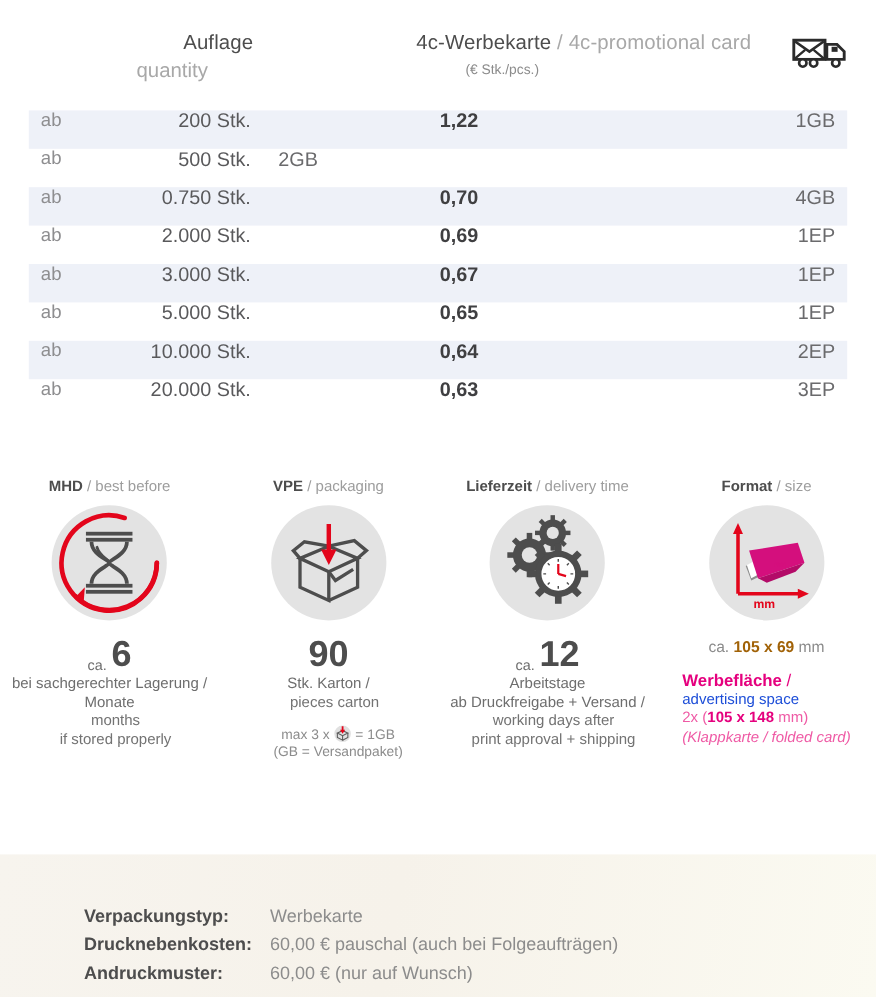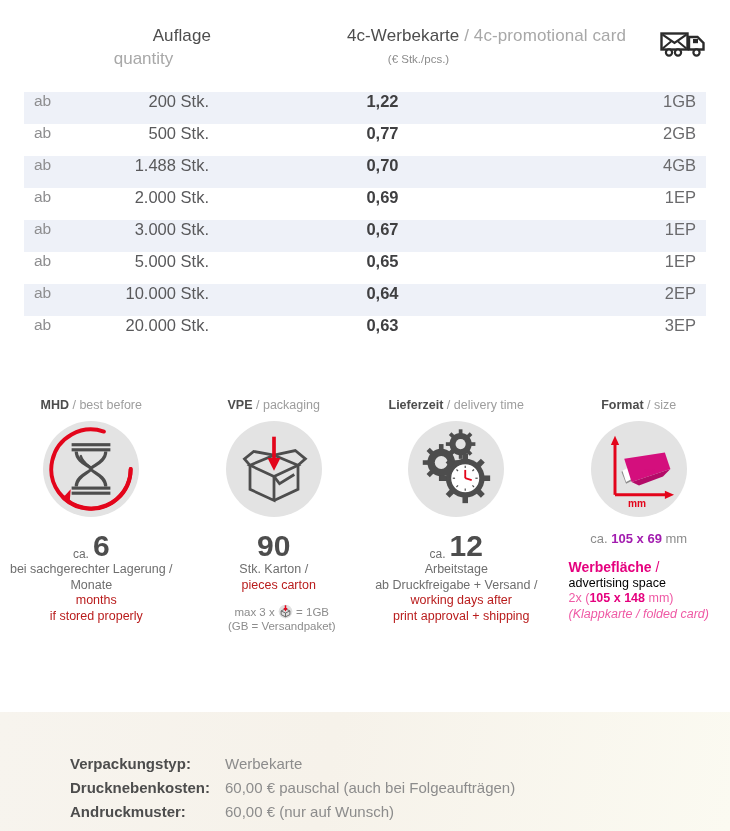--- a/index.html
+++ b/index.html
@@ -56,29 +56,29 @@
   .feat-circle {
     width:96px; height:96px; border-radius:50%;
     background:#e3e3e3; display:flex; align-items:center; justify-content:center;
     position:relative;
   }
   .feat-big { font-size:30px; font-weight:bold; color:#4d4d4d; line-height:1; }
   .feat-ca { font-size:12px; color:#6e6e6e; font-weight:normal; vertical-align:4px; margin-right:4px;}
   .feat-num-line { margin-top:10px; height:34px; display:flex; align-items:flex-end; }
   .feat-desc { font-size:12.5px; line-height:15.5px; text-align:center; margin-top:1px; }
   .feat-desc .de { color:#6e6e6e; display:block; }
-  .feat-desc .en { color:#b91c1c; display:block;padding-left:10px; }
+  .feat-desc .en { color:#737373; display:block;padding-left:10px; }
   .feat-note { font-size:11.5px; line-height:14px; color:#8c8c8c; text-align:center; margin-top:11px;margin-left:16px; }
 
   .size-main { font-size:13px; color:#8c8c8c; margin-top:14px; }
-  .size-main b { color:#a21caf; }
+  .size-main b { color:#a16207; }
   .adv { margin-top:14px; text-align:left; font-size:12.5px; line-height:15.5px; }
   .adv .l1 { color:#e5007e; font-weight:bold; font-size:14px; }
   .adv .sl { color:#e5007e; font-weight:normal; }
-  .adv .l2 { color:#000000; }
+  .adv .l2 { color:#1d4ed8; }
   .adv .l3 { color:#ef5aa5; }
   .adv .l3 b { color:#e5007e; }
   .adv .l4 { color:#ef5aa5;font-style:italic; }
 
   
   .beige {
     position:absolute; left:0; top:712px; width:730px; height:119px;
     background: linear-gradient(100deg,#f7f4ee 0%, #f6f2ea 45%, #fbfaf1 100%);
   }
   .beige-inner { padding:40px 0 0 30px; }
@@ -122,26 +122,25 @@
     <div class="pt-rows" id="rows-container">
         <div class="pt-row alt">
           <div class="c-ab">ab</div>
           <div class="c-qty">200 Stk.</div>
           <div class="c-price">1,22</div>
           <div class="c-ship">1GB</div>
         </div>
         <div class="pt-row">
           <div class="c-ab">ab</div>
           <div class="c-qty">500 Stk.</div>
-          <div class="c-price">0,77</div>
           <div class="c-ship">2GB</div>
         </div>
         <div class="pt-row alt">
           <div class="c-ab">ab</div>
-          <div class="c-qty">1.488 Stk.</div>
+          <div class="c-qty">0.750 Stk.</div>
           <div class="c-price">0,70</div>
           <div class="c-ship">4GB</div>
         </div>
         <div class="pt-row">
           <div class="c-ab">ab</div>
           <div class="c-qty">2.000 Stk.</div>
           <div class="c-price">0,69</div>
           <div class="c-ship">1EP</div>
         </div>
         <div class="pt-row alt">

